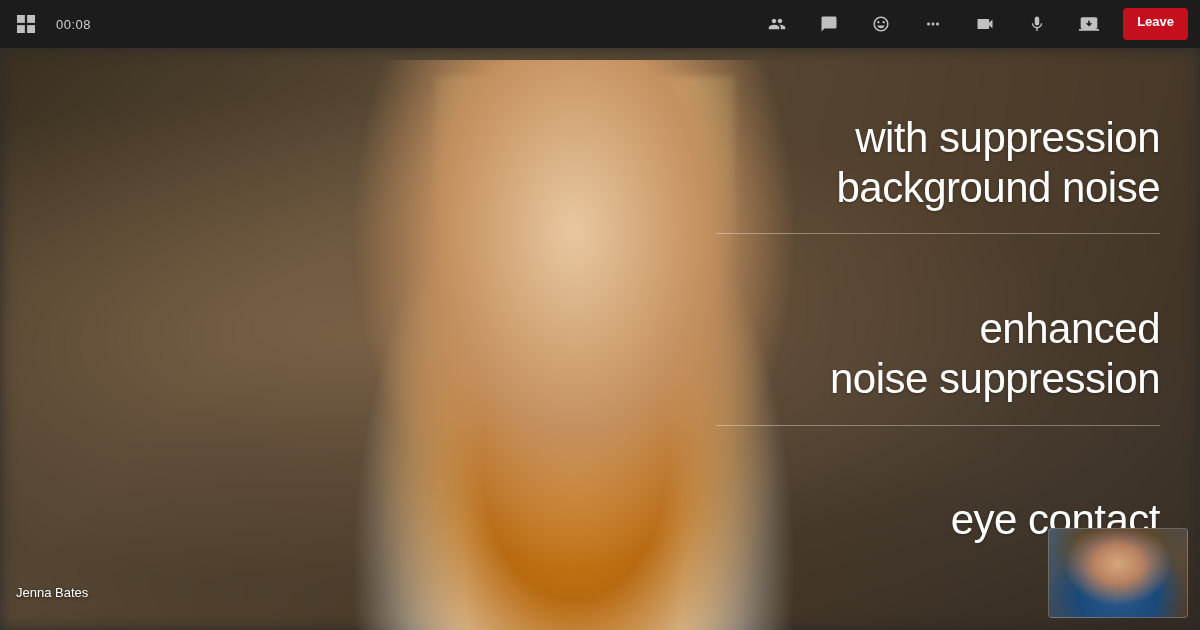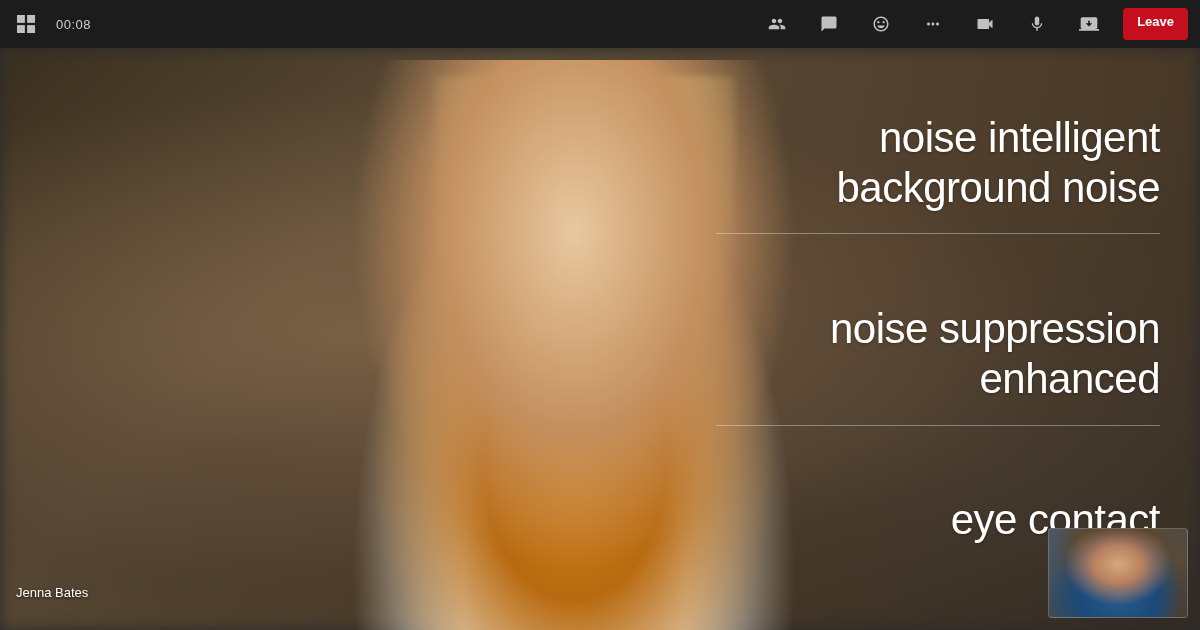--- a/index.html
+++ b/index.html
@@ -271,27 +271,27 @@
 
     <div id="video-bg"></div>
 
     <div id="person-hair"></div>
 
     <div id="person-shape"></div>
 
     <div id="overlay-text">
 
       <div class="text-block">
-        <span class="overlay-line">noise intelligent</span>
+        <span class="overlay-line">with suppression</span>
         <span class="overlay-line">background noise</span>
       </div>
 
       <div class="text-block">
+        <span class="overlay-line">enhanced</span>
         <span class="overlay-line">noise suppression</span>
-        <span class="overlay-line">enhanced</span>
       </div>
 
       <div class="text-block">
         <span class="overlay-line">eye contact</span>
       </div>
 
     </div>
 
     <div id="name-label">Jenna Bates</div>
 

